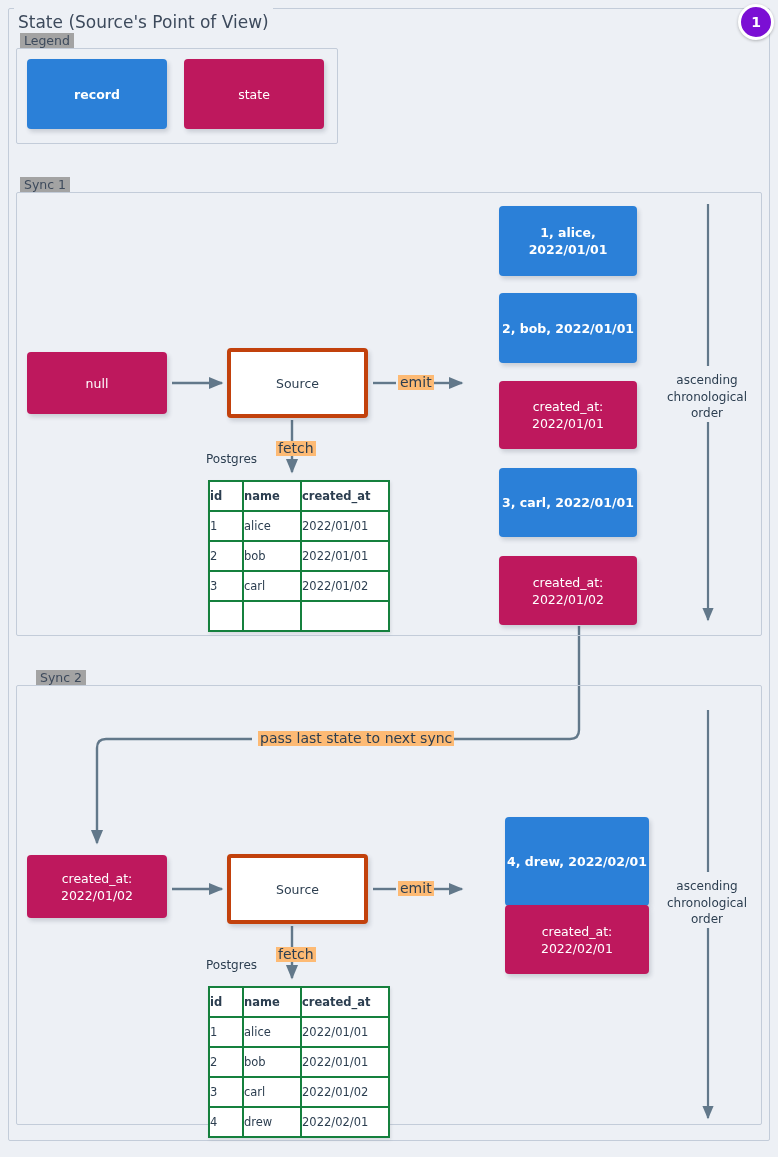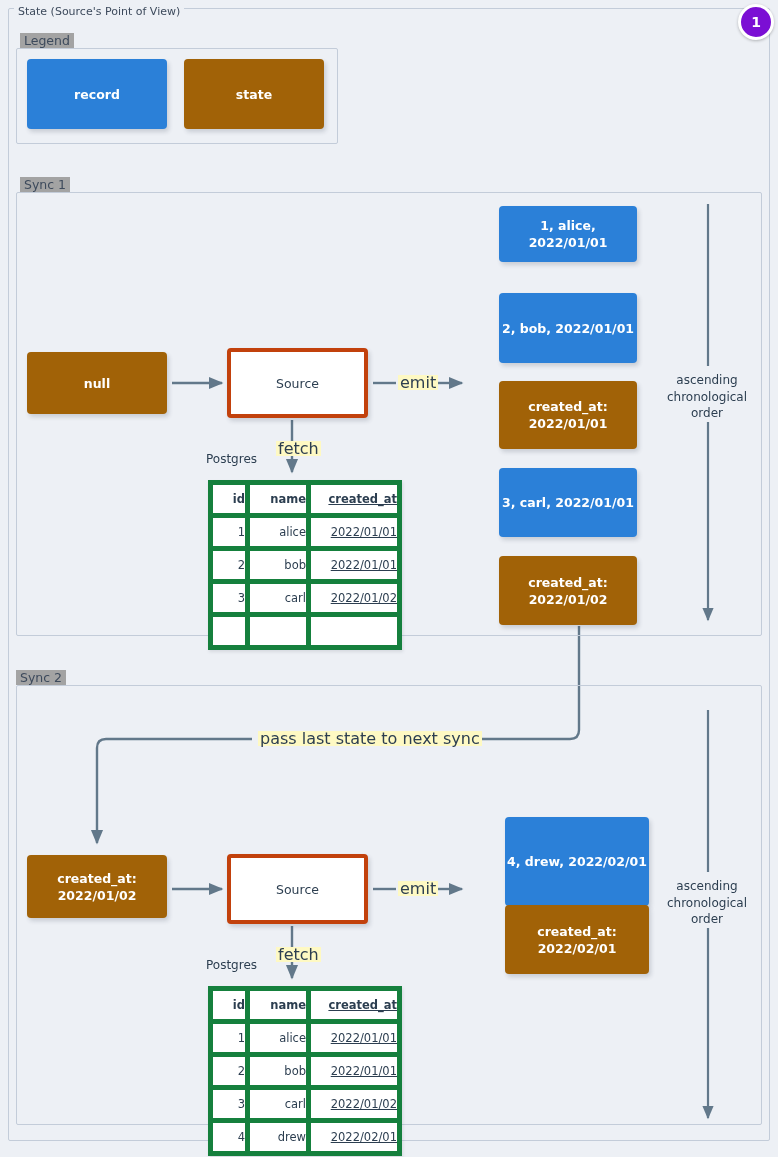--- a/index.html
+++ b/index.html
@@ -21,24 +21,24 @@
     position: absolute;
     left: 8px; top: 8px;
     width: 762px; height: 1133px;
     border: 1px solid #c3ccd9;
     border-radius: 2px;
     box-sizing: border-box;
   }
   #root-title {
     position: absolute;
     left: 14px; top: 0px;
-    font-size: 11px;
+    font-size: 17px;
     color: #3d4a5c;
     background: #edf0f5;
-    padding: 4px 4px;
+    padding: 15px 4px;
     line-height: 15px;
   }
 
   
   .group-box {
     position: absolute;
     border: 1px solid #c3ccd9;
     border-radius: 2px;
     box-sizing: border-box;
   }
@@ -53,110 +53,110 @@
   }
 
   
   #legend-box { left: 16px; top: 48px; width: 322px; height: 96px; }
   #legend-label { left: 20px; top: 33px; }
 
   
   #sync1-box { left: 16px; top: 192px; width: 746px; height: 444px; }
   #sync1-label { left: 20px; top: 177px; }
   #sync2-box { left: 16px; top: 685px; width: 746px; height: 440px; }
-  #sync2-label { left: 16px; top: 670px; text-align: right; }
+  #sync2-label { left: 36px; top: 670px; text-align: right; }
 
   
   .node {
     position: absolute;
     box-sizing: border-box;
     display: flex;
     align-items: center;
     justify-content: center;
     text-align: center;
     border-radius: 4px;
     box-shadow: 2px 3px 4px rgba(60,72,88,0.20);
     font-size: 12.5px;
     line-height: 17px;
   }
   .node.record {
     background: #2b80d8;
     color: #ffffff;
     font-weight: bold;
   }
   .node.state {
-    background: #a16207;
+    background: #be185d;
     color: #ffffff;
-    font-weight: bold;
+    font-weight: normal;
   }
   .node.plain {
     background: #ffffff;
     color: #2c3e50;
     font-weight: normal;
     border: 4px solid #c2410c;
   }
 
   
   #legend-record { left: 27px; top: 59px; width: 140px; height: 70px; }
   #legend-state  { left: 184px; top: 59px; width: 140px; height: 70px; }
 
   
   #s1-state-in  { left: 27px;  top: 352px; width: 140px; height: 62px; }
   #s1-source    { left: 227px; top: 348px; width: 141px; height: 70px; }
-  #s1-rec-1     { left: 499px; top: 206px; width: 138px; height: 56px; }
+  #s1-rec-1     { left: 499px; top: 206px; width: 138px; height: 70px; }
   #s1-rec-2     { left: 499px; top: 293px; width: 138px; height: 70px; }
   #s1-state-1   { left: 499px; top: 381px; width: 138px; height: 68px; }
   #s1-rec-3     { left: 499px; top: 468px; width: 138px; height: 69px; }
   #s1-state-2   { left: 499px; top: 556px; width: 138px; height: 69px; }
 
   
   #s2-state-in  { left: 27px;  top: 855px; width: 140px; height: 63px; }
   #s2-source    { left: 227px; top: 854px; width: 141px; height: 70px; }
   #s2-rec-4     { left: 505px; top: 817px; width: 144px; height: 89px; }
   #s2-state-1   { left: 505px; top: 905px; width: 144px; height: 69px; }
 
   
   .pg-table {
     position: absolute;
     border-collapse: collapse;
     background: #ffffff;
     font-size: 11.5px;
     box-shadow: 1px 2px 3px rgba(60,72,88,0.13);
   }
   .pg-table th, .pg-table td {
-    border: 5px solid #15803d;
+    border: 2px solid #15803d;
     padding: 0;
     height: 28px;
-    text-align: right;
+    text-align: left;
     color: #2c3e50;
     font-weight: normal;
   }
   .pg-table th { font-weight: bold; }
   .pg-table .col-id { width: 32px; }
   .pg-table .col-name { width: 56px; }
-  .pg-table .col-created { width: 86px; text-decoration: underline; }
+  .pg-table .col-created { width: 86px; }
   #s1-table { left: 208px; top: 480px; }
   #s2-table { left: 208px; top: 986px; }
 
   .pg-caption {
     position: absolute;
     font-size: 12px;
     color: #2c3e50;
     white-space: nowrap;
     text-align: center;
   }
   #s1-pg-caption { left: 206px; top: 452px; }
   #s2-pg-caption { left: 206px; top: 958px; }
 
   
   .edge-label {
     position: absolute;
-    font-size: 16px;
-    color: #2c3e50;
-    background: #fef9c3;
+    font-size: 14px;
+    color: #2c3e50;
+    background: #fdba74;
     padding: 0 2px;
     white-space: nowrap;
     line-height: 15px;
   }
   #s1-fetch-label { left: 276px; top: 441px; }
   #s2-fetch-label { left: 276px; top: 947px; }
   #s1-emit-label  { left: 398px; top: 375px; }
   #s2-emit-label  { left: 398px; top: 881px; }
   #pass-state-label { left: 258px; top: 731px; text-align: right; }
 

